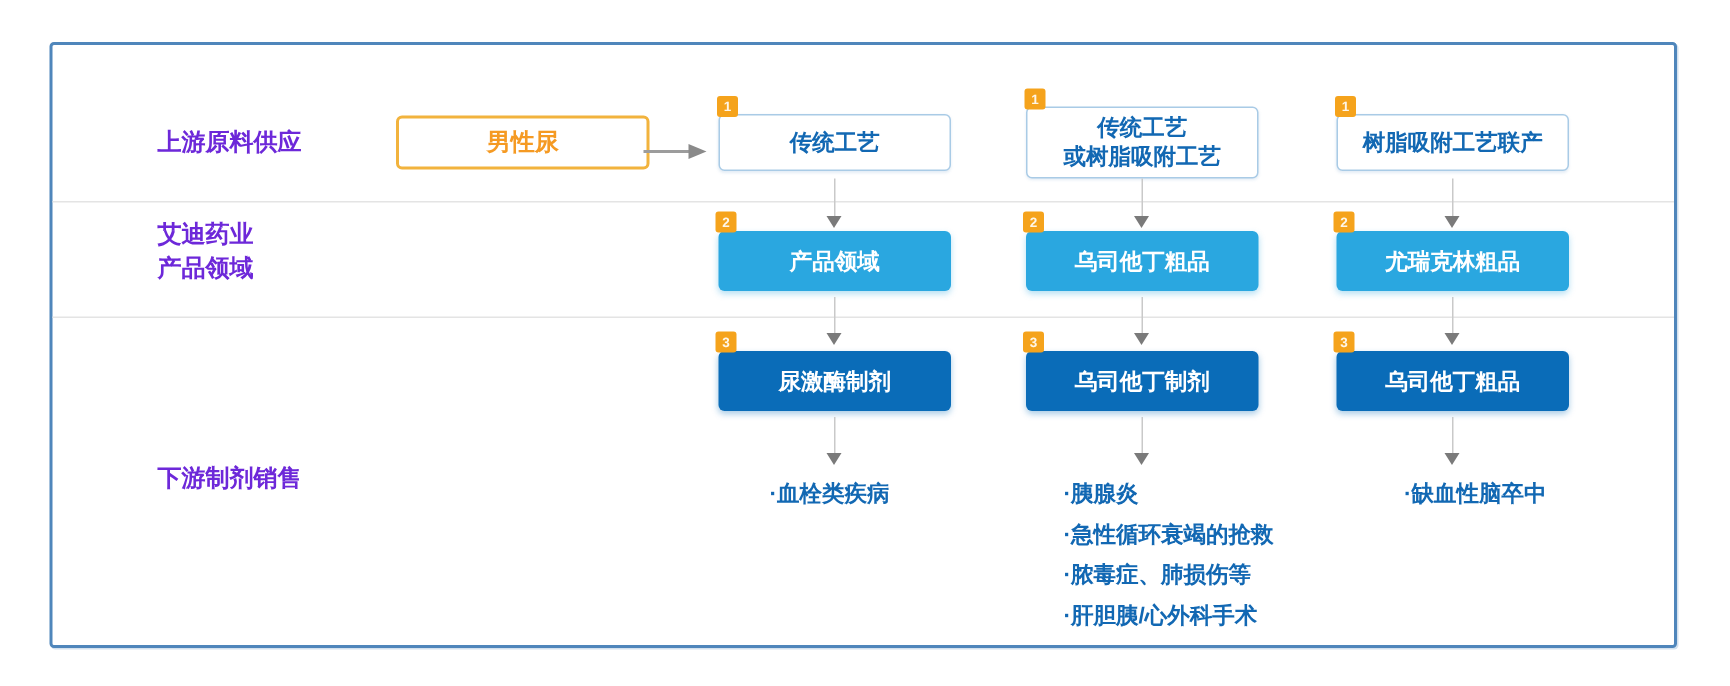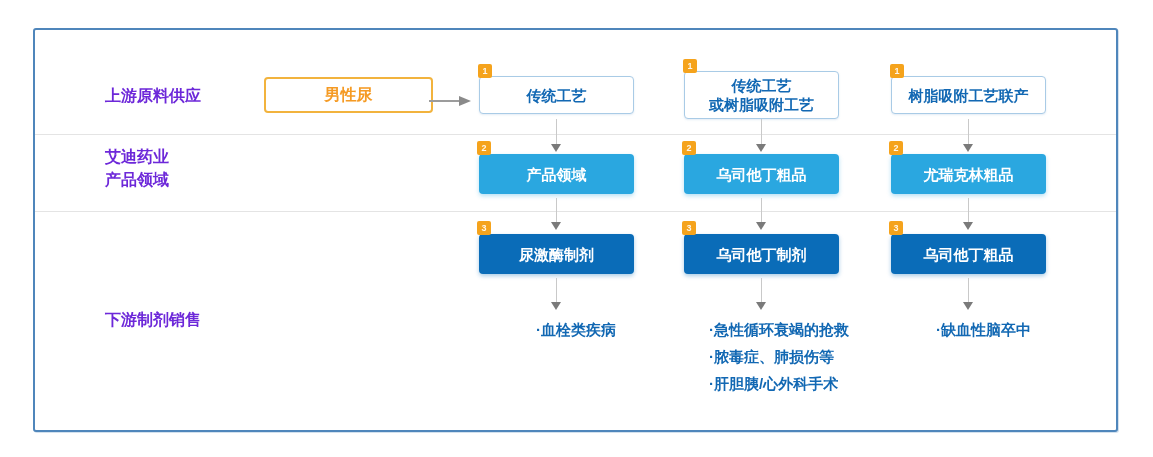--- a/index.html
+++ b/index.html
@@ -178,21 +178,21 @@
   .va-3 { top: 248px; height: 24px; }
 
   .ind {
     position: absolute;
     top: 286px;
     color: #1268b3;
     font-weight: bold;
     font-size: 15px;
     line-height: 27px;
   }
-  .ind-c1 { left: 501px; }
+  .ind-c1 { left: 478px; }
   .ind-c2 { left: 674px; }
   .ind-c3 { left: 901px; }
 </style>
 </head>
 <body>
 
 <div class="frame">
 
   <div class="divider divider-1"></div>
   <div class="divider divider-2"></div>
@@ -234,20 +234,21 @@
   </div>
   <div class="box crude c2">
     <span class="badge">2</span>
     <span class="box-label">乌司他丁粗品</span>
   </div>
   <div class="box formulation c2">
     <span class="badge">3</span>
     <span class="box-label">乌司他丁制剂</span>
   </div>
   <div class="ind ind-c2">
+      <div class="indication">·胰腺炎</div>
       <div class="indication">·急性循环衰竭的抢救</div>
       <div class="indication">·脓毒症、肺损伤等</div>
       <div class="indication">·肝胆胰/心外科手术</div>
     </div>
 
   <div class="box process c3">
     <span class="badge">1</span>
     <span class="box-label">树脂吸附工艺联产</span>
   </div>
   <div class="box crude c3">

